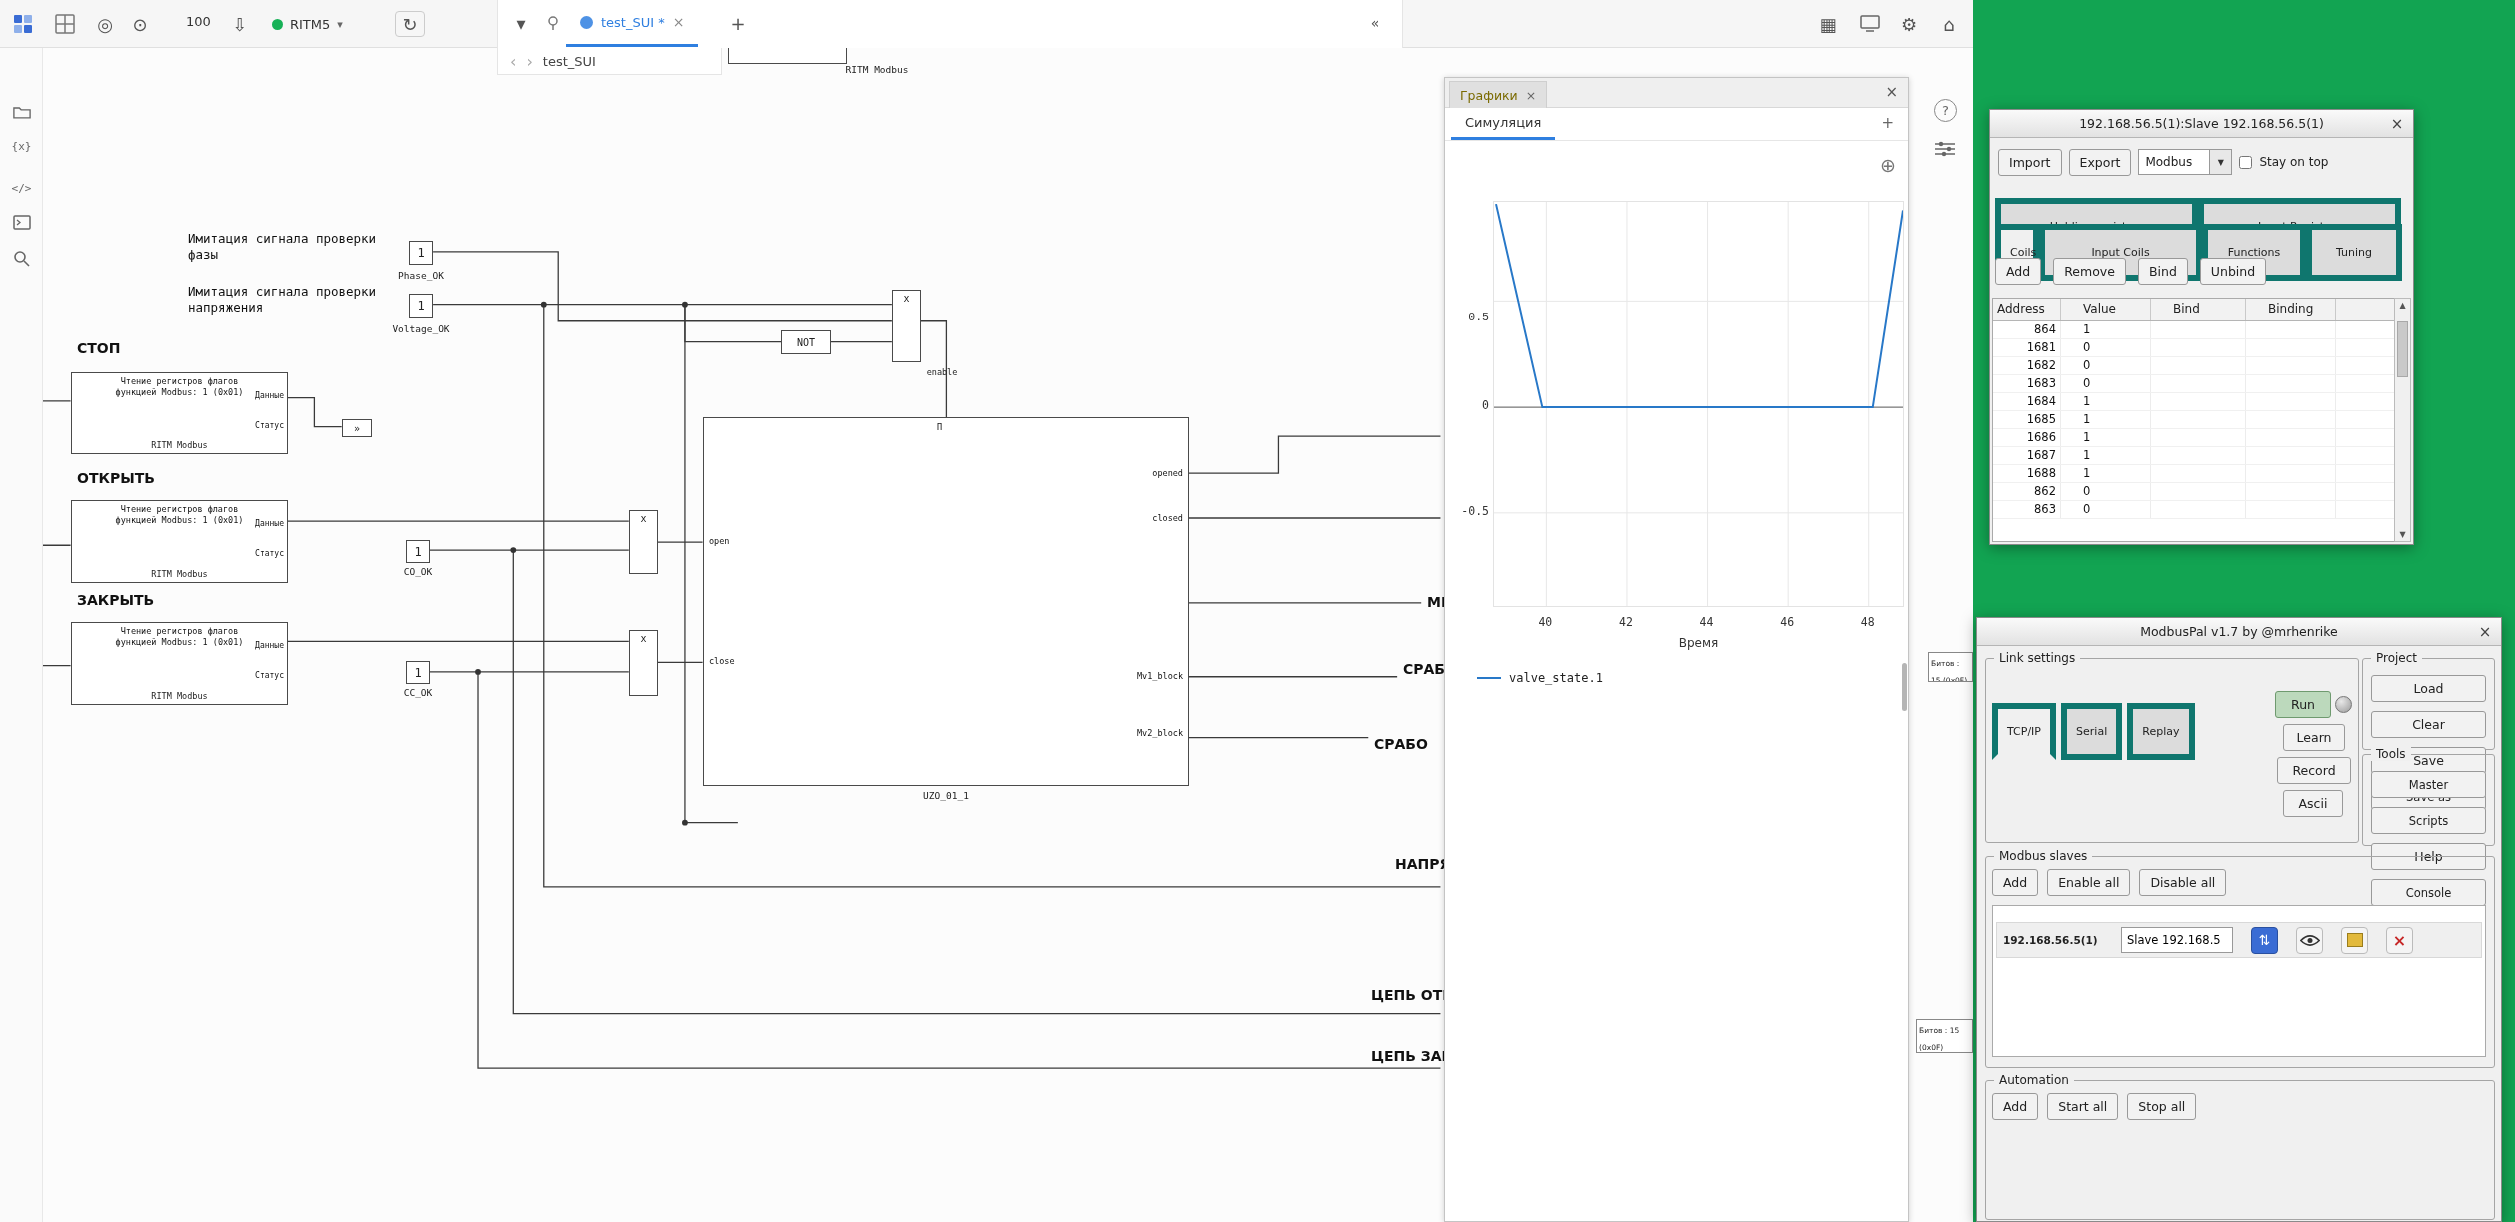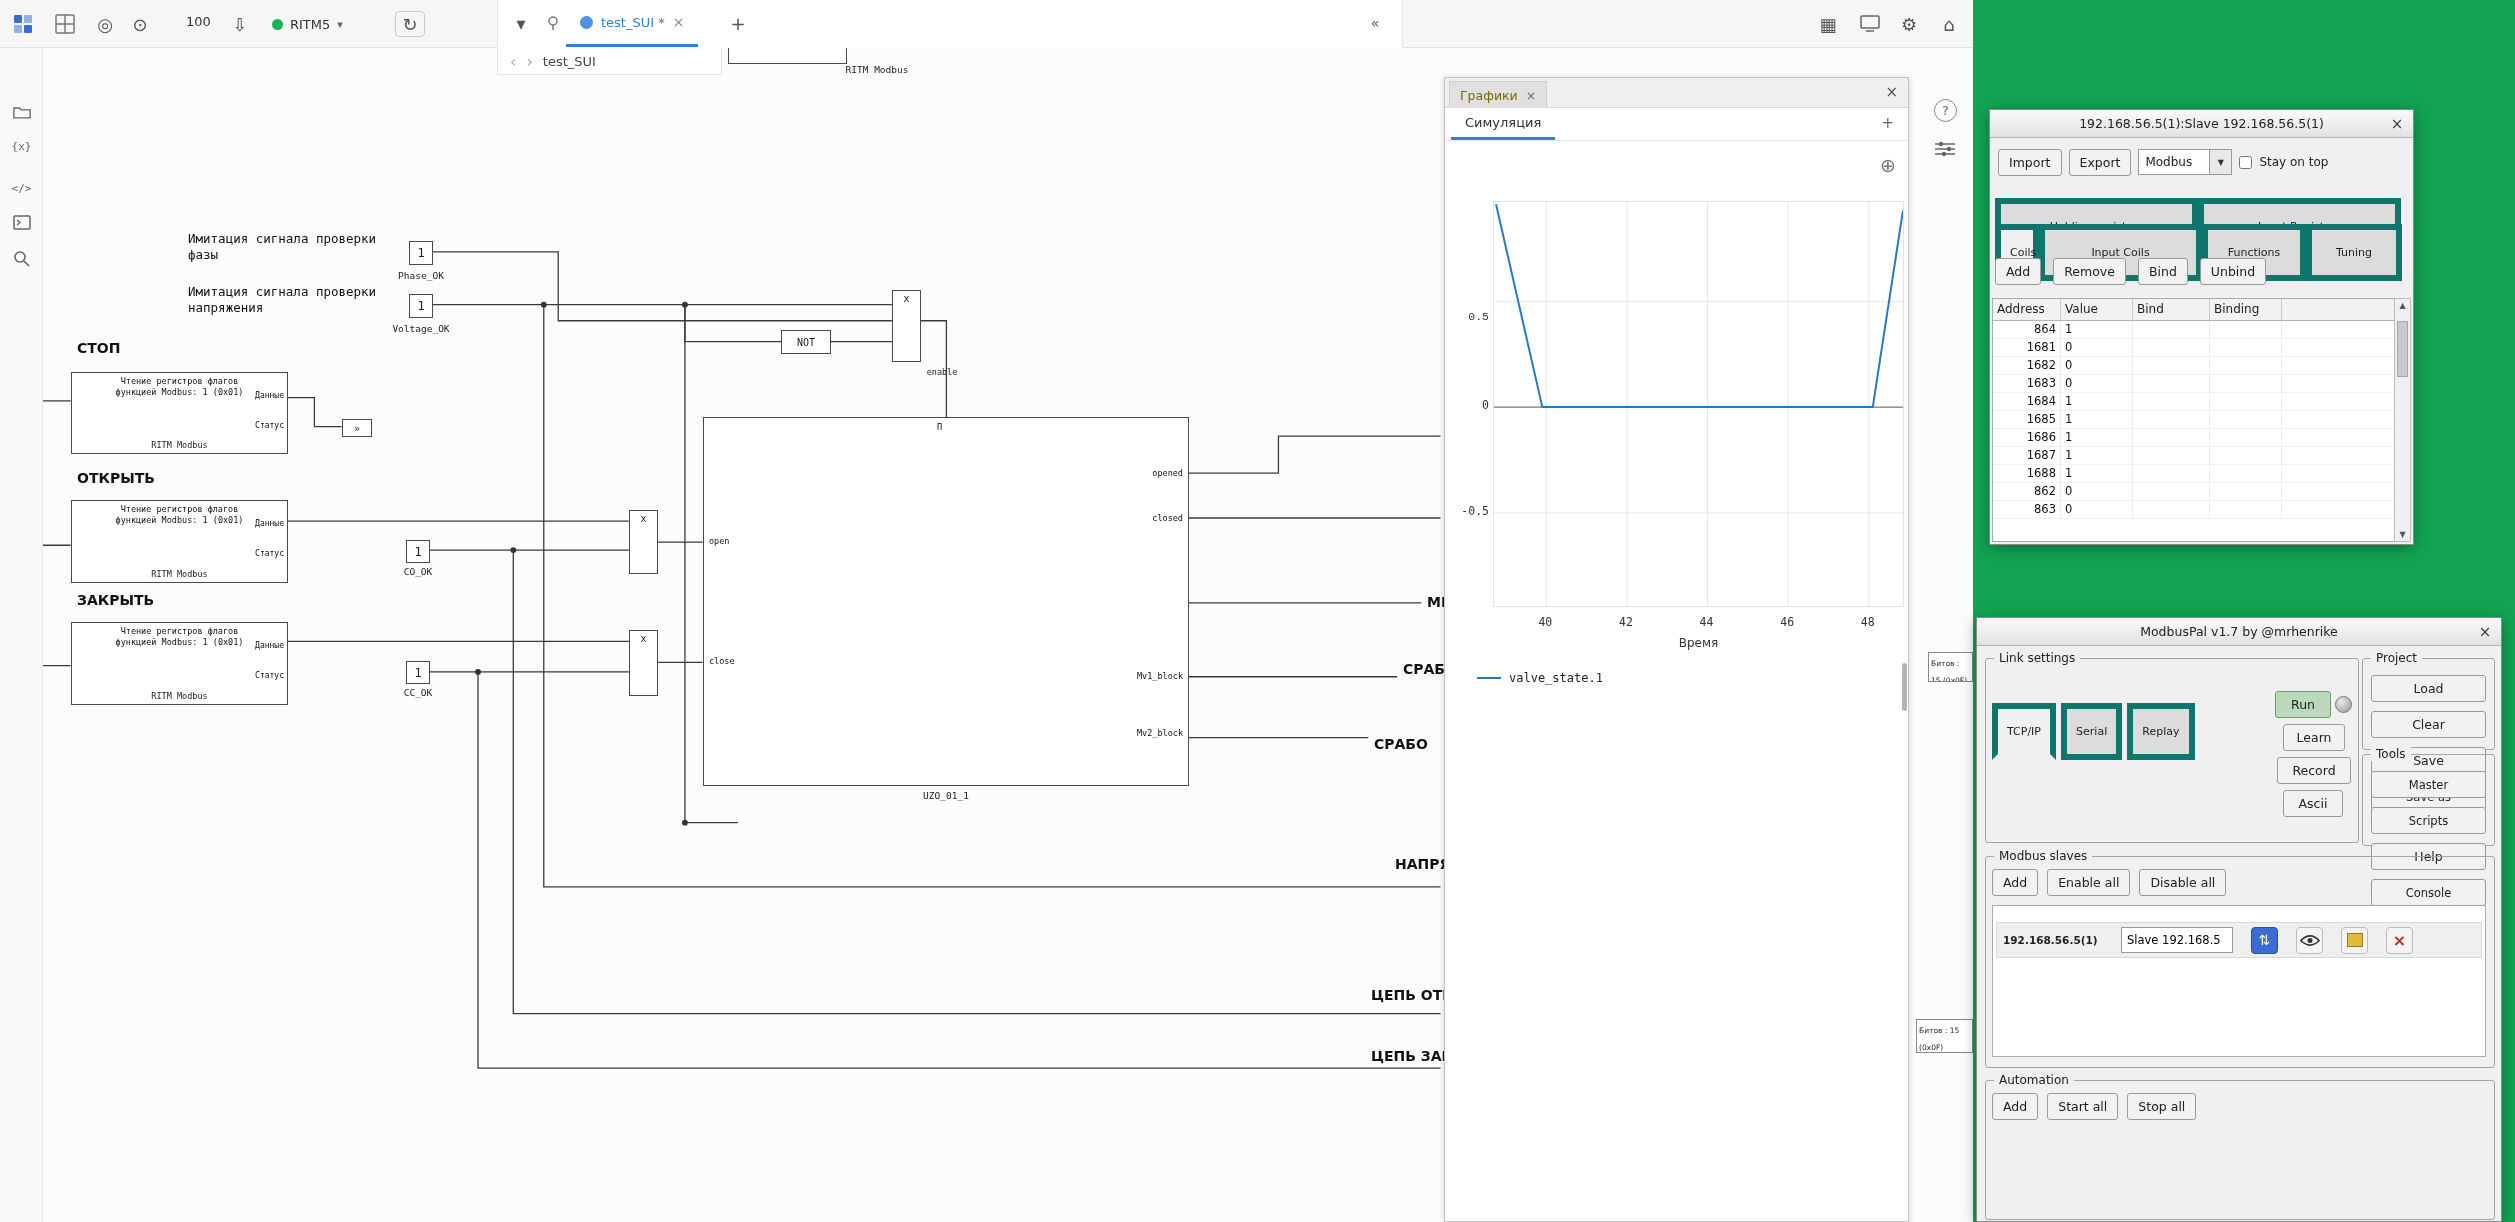--- a/index.html
+++ b/index.html
@@ -70,21 +70,21 @@
   #slavewin { left:1989px; top:109px; width:425px; height:436px; }
   #slv-toolbar { position:absolute; left:8px; top:38px; height:28px; display:flex; align-items:center; gap:7px; }
   #slv-combo { display:flex; }
   #slv-combo .val { width:72px; height:26px; background:#fff; border:1px solid #999; font-size:12px; display:flex; align-items:center; padding-left:6px; }
   #slv-combo .arrow { width:22px; height:26px; border:1px solid #999; border-left:none; background:#e8e8e8; font-size:8px; display:flex; align-items:center; justify-content:center; color:#333; }
   .slv-tabs1 { position:absolute; left:5px; top:88px; display:flex; }
   .slv-tabs1 .jtab { width:203px; text-align:center; }
   .slv-tabs2 { position:absolute; left:5px; top:114px; display:flex; }
   #slv-actions { position:absolute; left:5px; top:148px; display:flex; gap:12px; }
   #slv-table { position:absolute; left:2px; top:188px; width:404px; bottom:2px; background:#fff; border:1px solid #aaa; overflow:hidden; }
-  .thead,.trow { display:grid; grid-template-columns:68px 72px 77px 72px 1fr; }
+  .thead,.trow { display:grid; grid-template-columns:68px 72px 77px 72px 1fr;gap:18px; }
   .thead { height:22px; background:#f2f2f2; border-bottom:1px solid #b5b5b5; }
   .thead span { font-size:12px; padding:3px 4px; border-right:1px solid #c9c9c9; color:#222; }
   .trow { height:18px; border-bottom:1px solid #f0f0f0; }
   .trow span { font-size:11.5px; border-right:1px solid #ececec; padding:1px 4px; color:#111; }
   .trow .a { text-align:right; }
   #slv-scroll { position:absolute; right:2px; top:188px; bottom:2px; width:17px; background:#f0f0f0; border:1px solid #bbb; font-size:8px; color:#555; }
   #slv-scroll .thumb { position:absolute; left:2px; top:22px; width:11px; height:56px; background:#c9c9c9; border:1px solid #a8a8a8; }
   #slv-scroll .up { position:absolute; top:2px; left:0; right:0; text-align:center; }
   #slv-scroll .dn { position:absolute; bottom:2px; left:0; right:0; text-align:center; }
 

